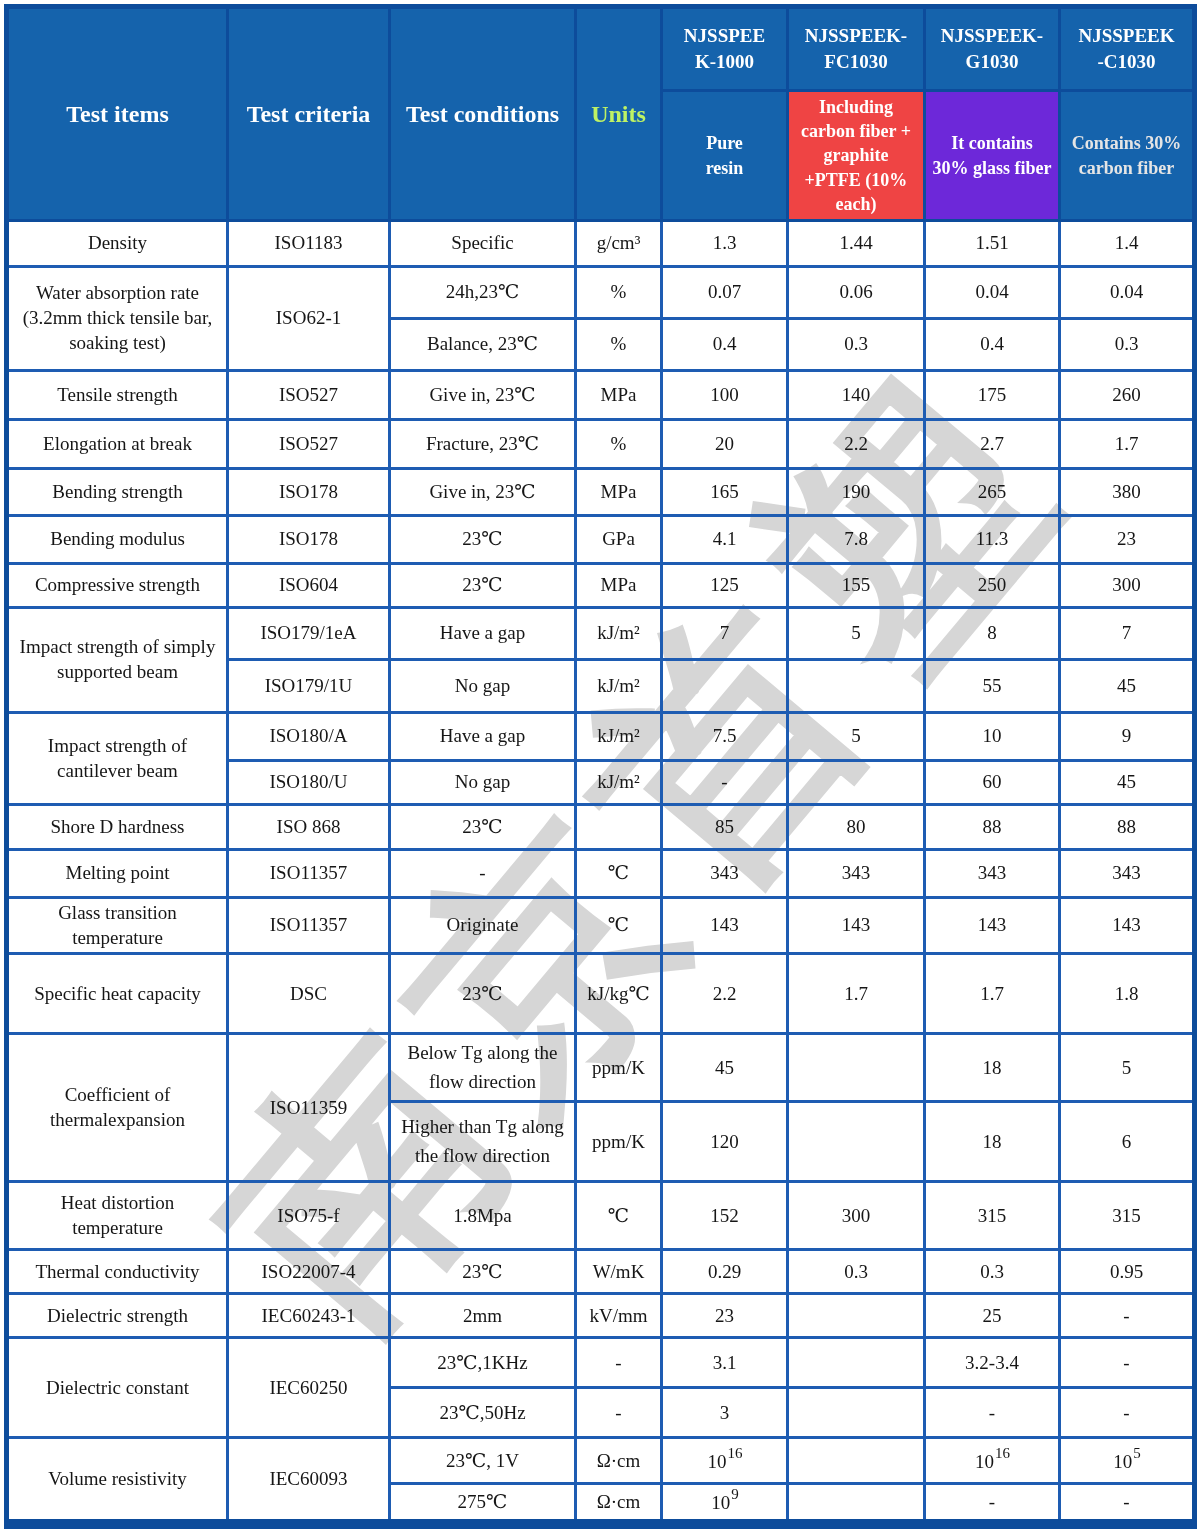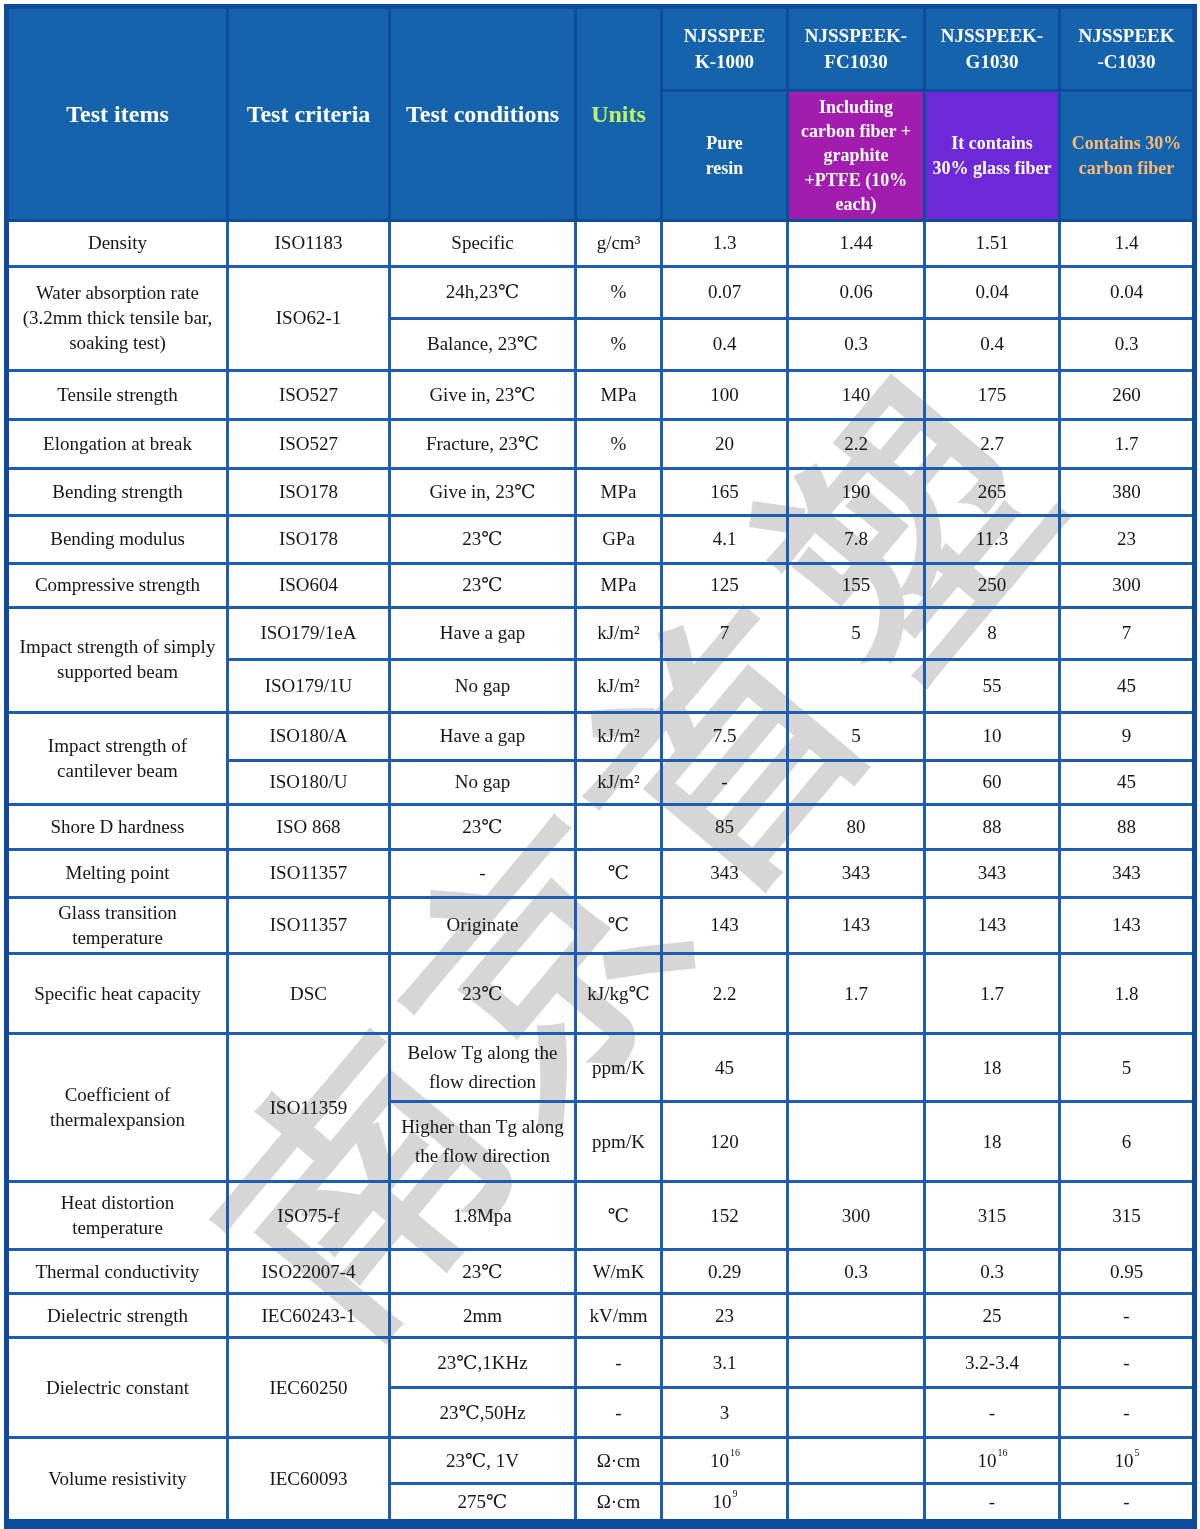--- a/index.html
+++ b/index.html
@@ -24,21 +24,21 @@
   thead th{
     background:#1563ac;color:#ffffff;border-color:#0d4c9b;font-weight:bold;
   }
   thead tr.h1{height:84px;}
   thead tr.h2{height:130px;}
   th.main{font-size:24px;}
   .pname{font-size:19px;white-space:pre-line;line-height:1.35;}
   th.pdesc{font-size:18px;white-space:pre-line;line-height:1.35;padding:2px 6px;}
   tbody td{font-size:19px;color:#161616;background:transparent;line-height:1.3;}
   tbody td.c2{line-height:1.5;}
-  sup{font-size:10px;position:relative;top:-3px;left:1px;}
+  sup{font-size:15px;position:relative;top:-3px;left:1px;}
 </style>
 </head>
 <body>
 
 <div class="watermark" style="color: rgb(214, 214, 214);">南京首塑</div>
 
 <table class="spec">
   <colgroup>
     <col style="width:221px">
       <col style="width:162px">
@@ -68,23 +68,23 @@
 G1030</div>
         </th>
       <th style="background: rgb(21, 99, 172); color: rgb(255, 255, 255);">
           <div class="pname">NJSSPEEK
 -C1030</div>
         </th>
     </tr>
     <tr class="h2">
       <th class="pdesc" style="background: rgb(21, 99, 172); color: rgb(255, 255, 255);">Pure
 resin</th>
-      <th class="pdesc" style="background: #a21caf; color: rgb(255, 255, 255); font-family: Liberation Serif, serif;">Including carbon fiber + graphite +PTFE (10% each)</th>
+      <th class="pdesc" style="background: #ef4444; color: rgb(255, 255, 255); font-family: Liberation Serif, serif;">Including carbon fiber + graphite +PTFE (10% each)</th>
       <th class="pdesc" style="background: #6d28d9; color: rgb(255, 255, 255);">It contains 30% glass fiber</th>
-      <th class="pdesc" style="background: rgb(21, 99, 172); color: #fdba74;">Contains 30% carbon fiber</th>
+      <th class="pdesc" style="background: rgb(21, 99, 172); color: #e5e5e5;">Contains 30% carbon fiber</th>
     </tr>
   </thead>
   <tbody>
       <tr style="height: 46px;">
         <td class="c0">Density</td>
         <td class="c1">ISO1183</td>
         <td class="c2">Specific</td>
         <td class="c3">g/cm³</td>
         <td class="c4">1.3</td>
         <td class="c5">1.44</td>

